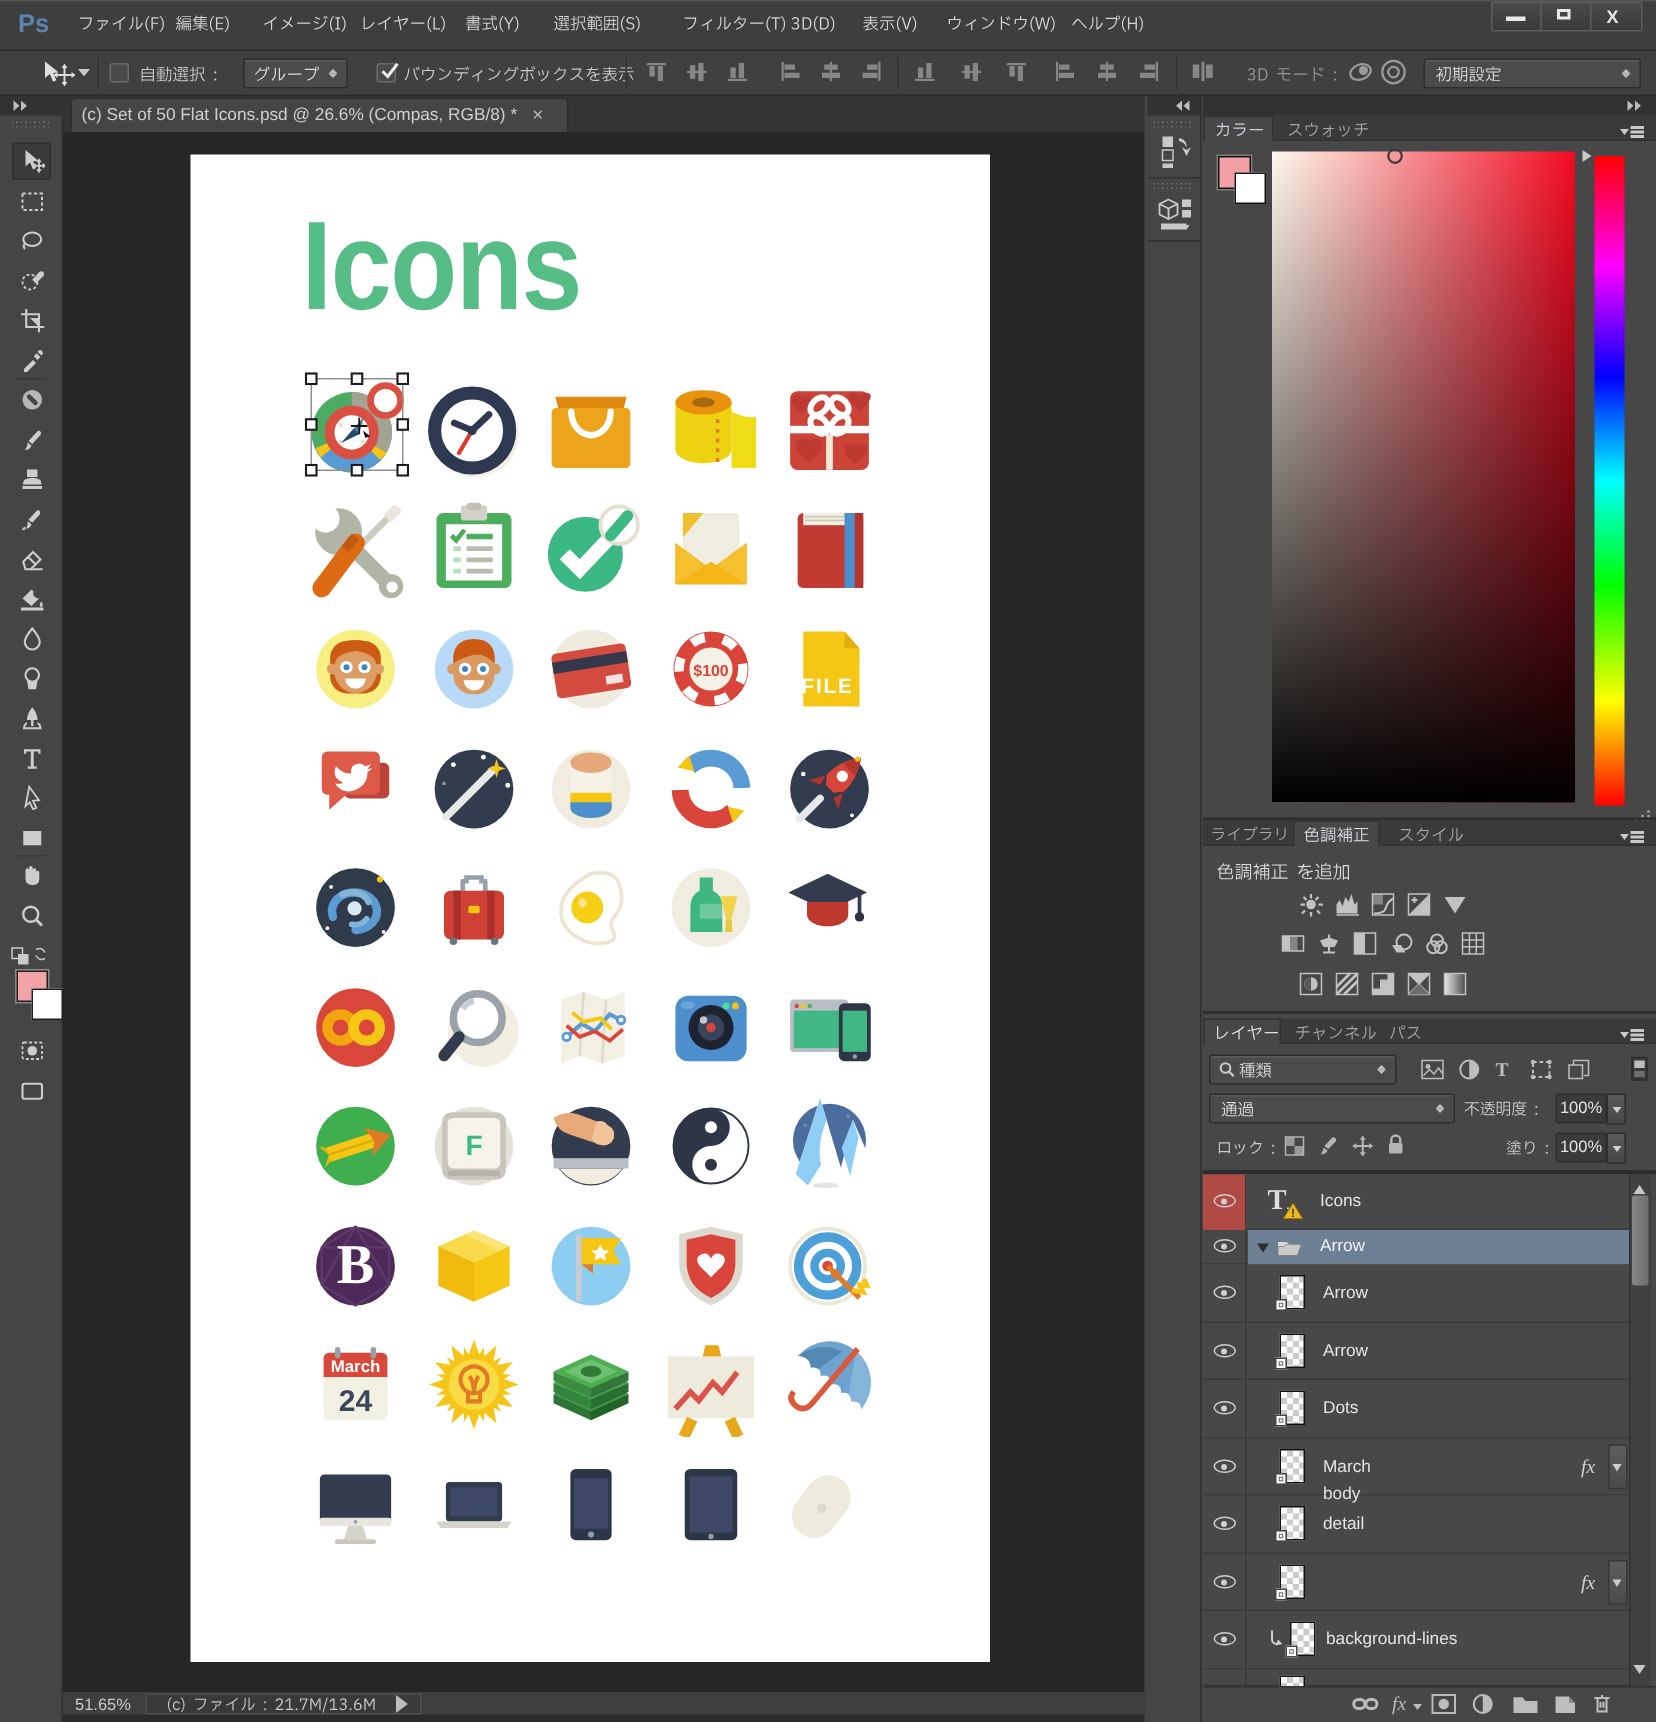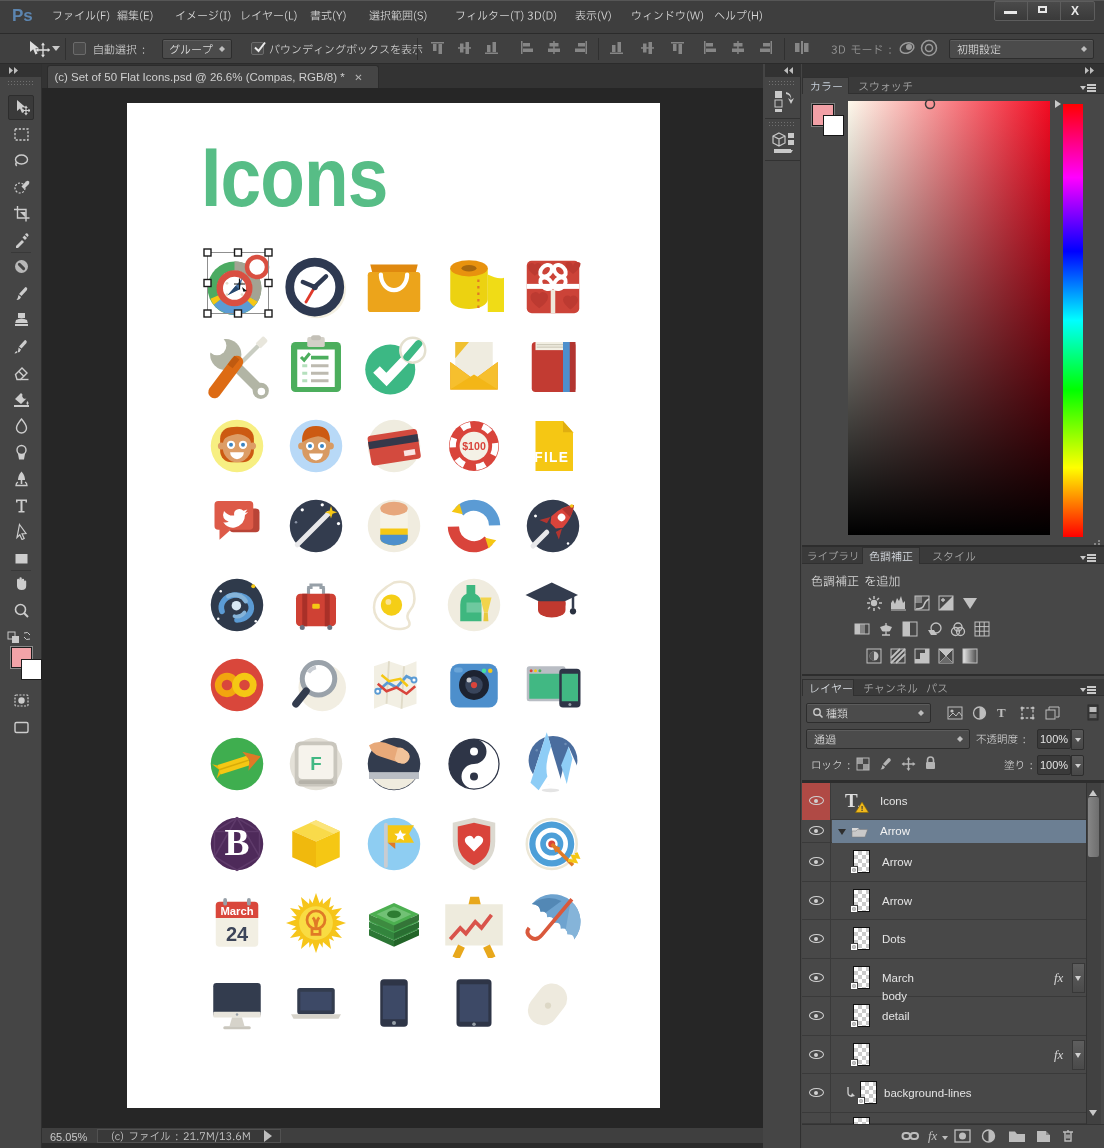--- a/index.html
+++ b/index.html
@@ -225,21 +225,21 @@
     <svg style="position:absolute;left:957px;top:41.5px;overflow:visible" width="44.0" height="15.4">
       <g transform="translate(0,11.6) scale(0.011000)">
         <path d="M473 -242 431 -198 290 -351Q287 -354 285 -353Q283 -352 283 -347V74H221V-330Q156 -260 68 -197L35 -247Q157 -330 235 -428Q313 -526 345 -623H67V-681H219V-834H280V-681H412V-637Q394 -573 360 -510Q325 -446 283 -394V-383H288L297 -392Q305 -400 313 -400Q319 -400 328 -393L362 -358Q403 -418 430 -482L475 -455Q438 -379 396 -322ZM438 -791H929V-641Q929 -510 921 -372Q913 -233 898 -118Q889 -52 870 -14Q852 23 818 39Q785 55 729 55H634L616 -8H715Q755 -8 778 -18Q801 -27 814 -52Q826 -76 833 -122Q848 -234 856 -372Q864 -509 864 -639V-731H658V-682Q658 -511 637 -381Q616 -251 566 -141Q517 -31 430 70L380 20Q461 -74 507 -173Q553 -272 572 -392Q592 -513 592 -680V-731H438Z M1446 -224H1521V-170H1043V-224H1125V-679H1055V-733H1125V-834H1184V-733H1387V-834H1446V-733H1518V-679H1446ZM1565 -803H1919V-15Q1919 25 1905 41Q1891 57 1854 57H1709L1692 -6H1859V-258H1615Q1605 -160 1582 -84Q1560 -8 1516 73L1462 35Q1506 -43 1528 -116Q1549 -189 1557 -281Q1565 -373 1565 -524ZM1859 -560V-745H1624V-560ZM1387 -565V-679H1184V-565ZM1387 -513H1184V-398H1387ZM1859 -314V-503H1624Q1624 -406 1619 -314ZM1387 -346H1184V-224H1387ZM1049 20Q1089 -11 1128 -58Q1166 -104 1187 -148L1238 -116Q1213 -68 1174 -18Q1134 32 1093 66ZM1371 -146Q1398 -118 1429 -78Q1460 -39 1480 -7L1430 28Q1409 -5 1380 -44Q1350 -84 1324 -113Z M2585 -693Q2585 -605 2558 -543Q2531 -481 2474 -429L2438 -475Q2489 -520 2508 -570Q2528 -619 2528 -702V-804H2805V-555Q2805 -535 2812 -528Q2819 -521 2839 -521H2883V-669L2936 -650V-531Q2936 -497 2924 -483Q2913 -469 2882 -469H2830Q2784 -469 2766 -487Q2748 -505 2748 -551V-751H2585ZM2083 -803H2383V-747H2083ZM2415 -605H2046V-662H2415ZM2089 -523H2378V-467H2089ZM2919 76Q2790 18 2694 -64Q2590 23 2447 77L2422 22Q2551 -25 2648 -105Q2566 -184 2497 -296L2548 -324Q2613 -220 2693 -146Q2783 -235 2819 -339H2463V-395H2886V-348Q2845 -212 2738 -105Q2833 -28 2947 21ZM2378 -331H2089V-387H2378ZM2145 75H2088V-250H2380V21H2145ZM2324 -195H2145V-36H2324Z M3935 -29 3924 28H3584Q3424 28 3345 -26Q3266 -79 3254 -206H3247Q3243 -149 3230 -110Q3216 -70 3184 -33Q3151 4 3091 46L3053 -9Q3120 -54 3155 -94Q3190 -135 3204 -184Q3217 -233 3217 -309V-386H3283V-307Q3283 -186 3330 -121Q3377 -56 3477 -37V-479H3133V-522H3071V-724H3460V-835H3524V-724H3929V-522H3867V-479H3541V-309H3867V-253H3541V-30Q3552 -29 3576 -29ZM3867 -666H3133V-537H3867Z" fill="#e0e0e0"></path>
       </g>
     </svg>
     <div class="tabbar"></div>
     <div class="dtab">&nbsp;&nbsp;(c) Set of 50 Flat Icons.psd @ 26.6% (Compas, RGB/8) *&nbsp;&nbsp;&nbsp;<span style="color:#b5b5b5;font-size:10px">✕</span></div>
     <div class="canvas"></div>
     <div class="statbar"></div>
     <div class="abs" style="left:42px;top:1143px;width:721px;height:5px;background:#2b2b2b"></div>
-    <div class="abs" style="left:50px;top:1131px;font-size:11px;color:#c9c9c9">65.05%</div>
+    <div class="abs" style="left:50px;top:1131px;font-size:11px;color:#c9c9c9">51.65%</div>
     <div class="abs" style="left:97px;top:1129px;width:184px;height:14px;background:#393939;border:1px solid #515151"></div>
     <svg style="position:absolute;left:111px;top:1129.0px;overflow:visible" width="139.8" height="14.7">
       <g transform="translate(0,11.0) scale(0.010500)">
         <path d="M277 -799H353Q298 -751 254 -680Q211 -608 186 -528Q162 -447 162 -373V-282Q162 -208 186 -128Q211 -47 254 24Q298 96 353 144H277Q224 99 181 27Q138 -45 112 -136Q87 -228 87 -327Q87 -426 112 -518Q138 -610 181 -682Q224 -754 277 -799Z M402 -271Q402 -402 466 -478Q530 -553 643 -553Q719 -553 769 -520Q819 -486 844 -428L777 -394Q761 -436 726 -459Q692 -482 643 -482Q568 -482 528 -436Q488 -391 488 -315V-226Q488 -149 528 -104Q568 -58 643 -58Q744 -58 791 -153L849 -115Q822 -55 770 -21Q717 13 643 13Q530 13 466 -64Q402 -140 402 -271Z M954 144H878Q933 96 976 24Q1020 -47 1044 -128Q1069 -208 1069 -282V-373Q1069 -447 1044 -528Q1020 -608 976 -680Q933 -751 878 -799H954Q1007 -754 1050 -682Q1093 -610 1118 -518Q1144 -426 1144 -327Q1144 -228 1118 -136Q1093 -45 1050 27Q1007 99 954 144Z M1803 -715H2505Q2501 -515 2447 -372Q2393 -230 2280 -135Q2166 -40 1984 10L1951 -61Q2113 -106 2214 -183Q2314 -260 2364 -372Q2413 -485 2424 -643H1803Z M3203 -278Q3283 -317 3338 -370Q3393 -422 3420 -484H2851V-551H3492V-491Q3464 -409 3400 -340Q3336 -270 3244 -221ZM2892 1Q2972 -31 3020 -68Q3067 -104 3089 -154Q3111 -203 3111 -274V-404H3179V-271Q3179 -150 3120 -72Q3060 7 2927 63Z M4537 -725Q4417 -599 4256 -496V30H4182V-450Q4006 -345 3800 -272L3771 -339Q3972 -407 4162 -522Q4353 -636 4489 -777Z M5603 -393Q5556 -245 5470 -140Q5384 -36 5271 11H5206V-772H5276V-69Q5455 -165 5542 -427ZM4958 -767H5028V-466Q5028 -285 4973 -172Q4918 -59 4803 25L4756 -32Q4861 -106 4910 -205Q4958 -304 4958 -464Z M6203 -483V-496Q6203 -523 6218 -538Q6234 -554 6264 -554Q6294 -554 6310 -538Q6325 -523 6325 -496V-483Q6325 -456 6310 -440Q6294 -425 6264 -425Q6234 -425 6218 -440Q6203 -456 6203 -483ZM6203 -46V-59Q6203 -86 6218 -102Q6234 -117 6264 -117Q6294 -117 6310 -102Q6325 -86 6325 -59V-46Q6325 -19 6310 -4Q6294 12 6264 12Q6234 12 6218 -4Q6203 -19 6203 -46Z M6937 0V-86L7179 -311Q7299 -424 7299 -518V-532Q7299 -596 7264 -634Q7228 -671 7160 -671Q7040 -671 7005 -545L6930 -574Q6955 -649 7012 -698Q7068 -746 7165 -746Q7234 -746 7284 -719Q7335 -692 7362 -644Q7388 -596 7388 -533Q7388 -455 7348 -392Q7308 -330 7230 -258L7028 -74H7416V0Z M8060 -74V0H7578V-74H7785V-671H7778L7591 -498L7542 -551L7738 -733H7869V-74Z M8198 -45V-58Q8198 -85 8214 -100Q8229 -116 8259 -116Q8289 -116 8304 -100Q8320 -85 8320 -58V-45Q8320 -18 8304 -2Q8289 13 8259 13Q8229 13 8214 -2Q8198 -18 8198 -45Z M8953 -659 8676 0H8586L8868 -661H8548V-522H8473V-733H8953Z M9212 0H9130V-733H9242L9456 -336H9461L9675 -733H9784V0H9702V-622H9697L9638 -506L9457 -179L9276 -506L9217 -622H9212Z M9968 159H9896L10170 -777H10242Z M10859 -74V0H10377V-74H10584V-671H10577L10390 -498L10341 -551L10537 -733H10668V-74Z M11192 -421Q11265 -421 11304 -455Q11344 -489 11344 -544V-552Q11344 -610 11308 -640Q11271 -671 11209 -671Q11153 -671 11116 -647Q11080 -623 11056 -577L10994 -626Q11066 -746 11211 -746Q11274 -746 11324 -724Q11375 -702 11404 -660Q11433 -618 11433 -561Q11433 -493 11394 -450Q11355 -406 11292 -390V-385Q11358 -373 11402 -326Q11446 -279 11446 -201Q11446 -138 11416 -90Q11385 -41 11328 -14Q11272 13 11199 13Q11113 13 11058 -20Q11003 -54 10963 -111L11025 -160Q11056 -111 11096 -86Q11135 -62 11198 -62Q11276 -62 11317 -98Q11358 -135 11358 -201V-210Q11358 -276 11317 -312Q11276 -348 11198 -348H11111V-421Z M11627 -45V-58Q11627 -85 11642 -100Q11658 -116 11688 -116Q11718 -116 11734 -100Q11749 -85 11749 -58V-45Q11749 -18 11734 -2Q11718 13 11688 13Q11658 13 11642 -2Q11627 -18 11627 -45Z M11902 -267Q11902 -370 11940 -462Q11979 -553 12039 -622Q12099 -691 12164 -733H12272Q12189 -672 12134 -618Q12080 -563 12044 -499Q12008 -435 11989 -352L11994 -350Q12055 -455 12171 -455Q12234 -455 12283 -428Q12332 -400 12360 -348Q12388 -297 12388 -229Q12388 -158 12358 -103Q12327 -48 12272 -18Q12218 13 12146 13Q12071 13 12016 -21Q11961 -55 11932 -118Q11902 -182 11902 -267ZM12301 -217V-227Q12301 -302 12260 -343Q12219 -384 12145 -384Q12070 -384 12030 -343Q11989 -302 11989 -227V-217Q11989 -142 12030 -101Q12071 -60 12145 -60Q12219 -60 12260 -101Q12301 -142 12301 -217Z M12641 0H12559V-733H12671L12885 -336H12890L13104 -733H13213V0H13131V-622H13126L13067 -506L12886 -179L12705 -506L12646 -622H12641Z" fill="#c9c9c9"></path>
       </g>
     </svg>
     <div class="abs" style="left:264px;top:1130px;width:0;height:0;border:6px solid transparent;border-left:8px solid #bdbdbd"></div>
     <div class="toolcol"></div>
     <div class="abs" style="left:0;top:64px;width:41px;height:13px;background:#323232"></div>
     <svg class="abs" style="left:8px;top:66px" width="12" height="9">

